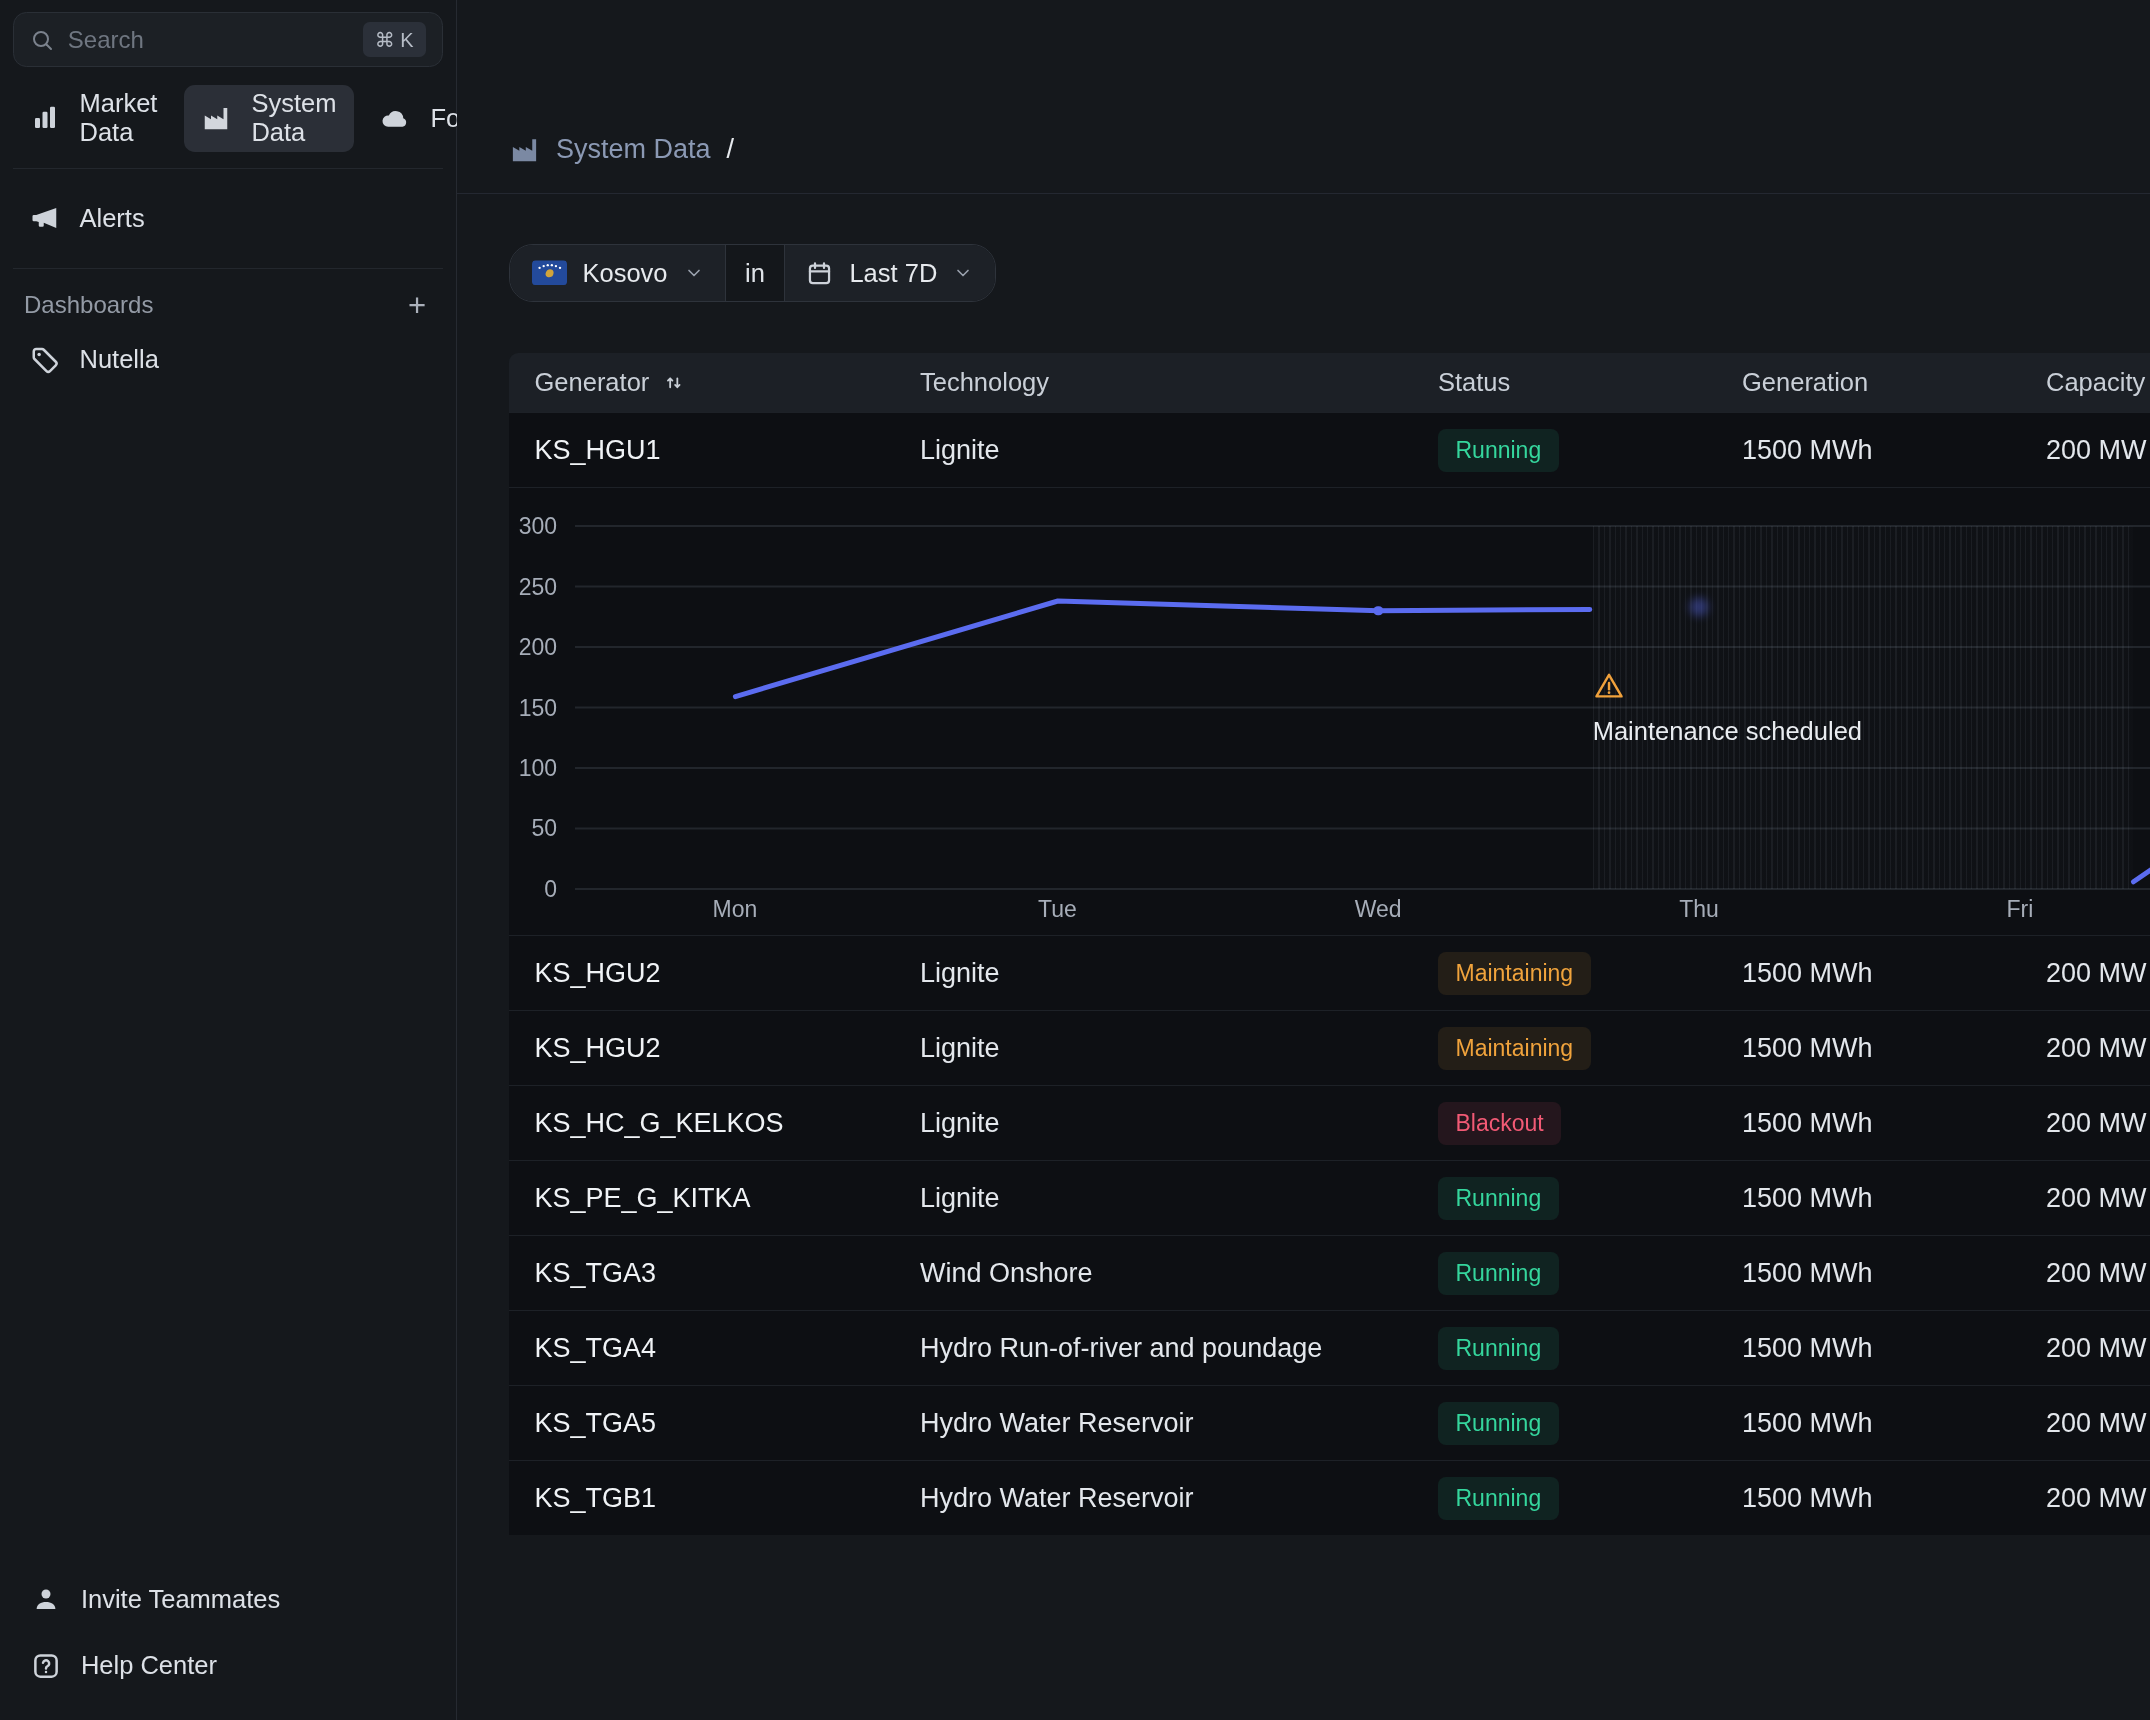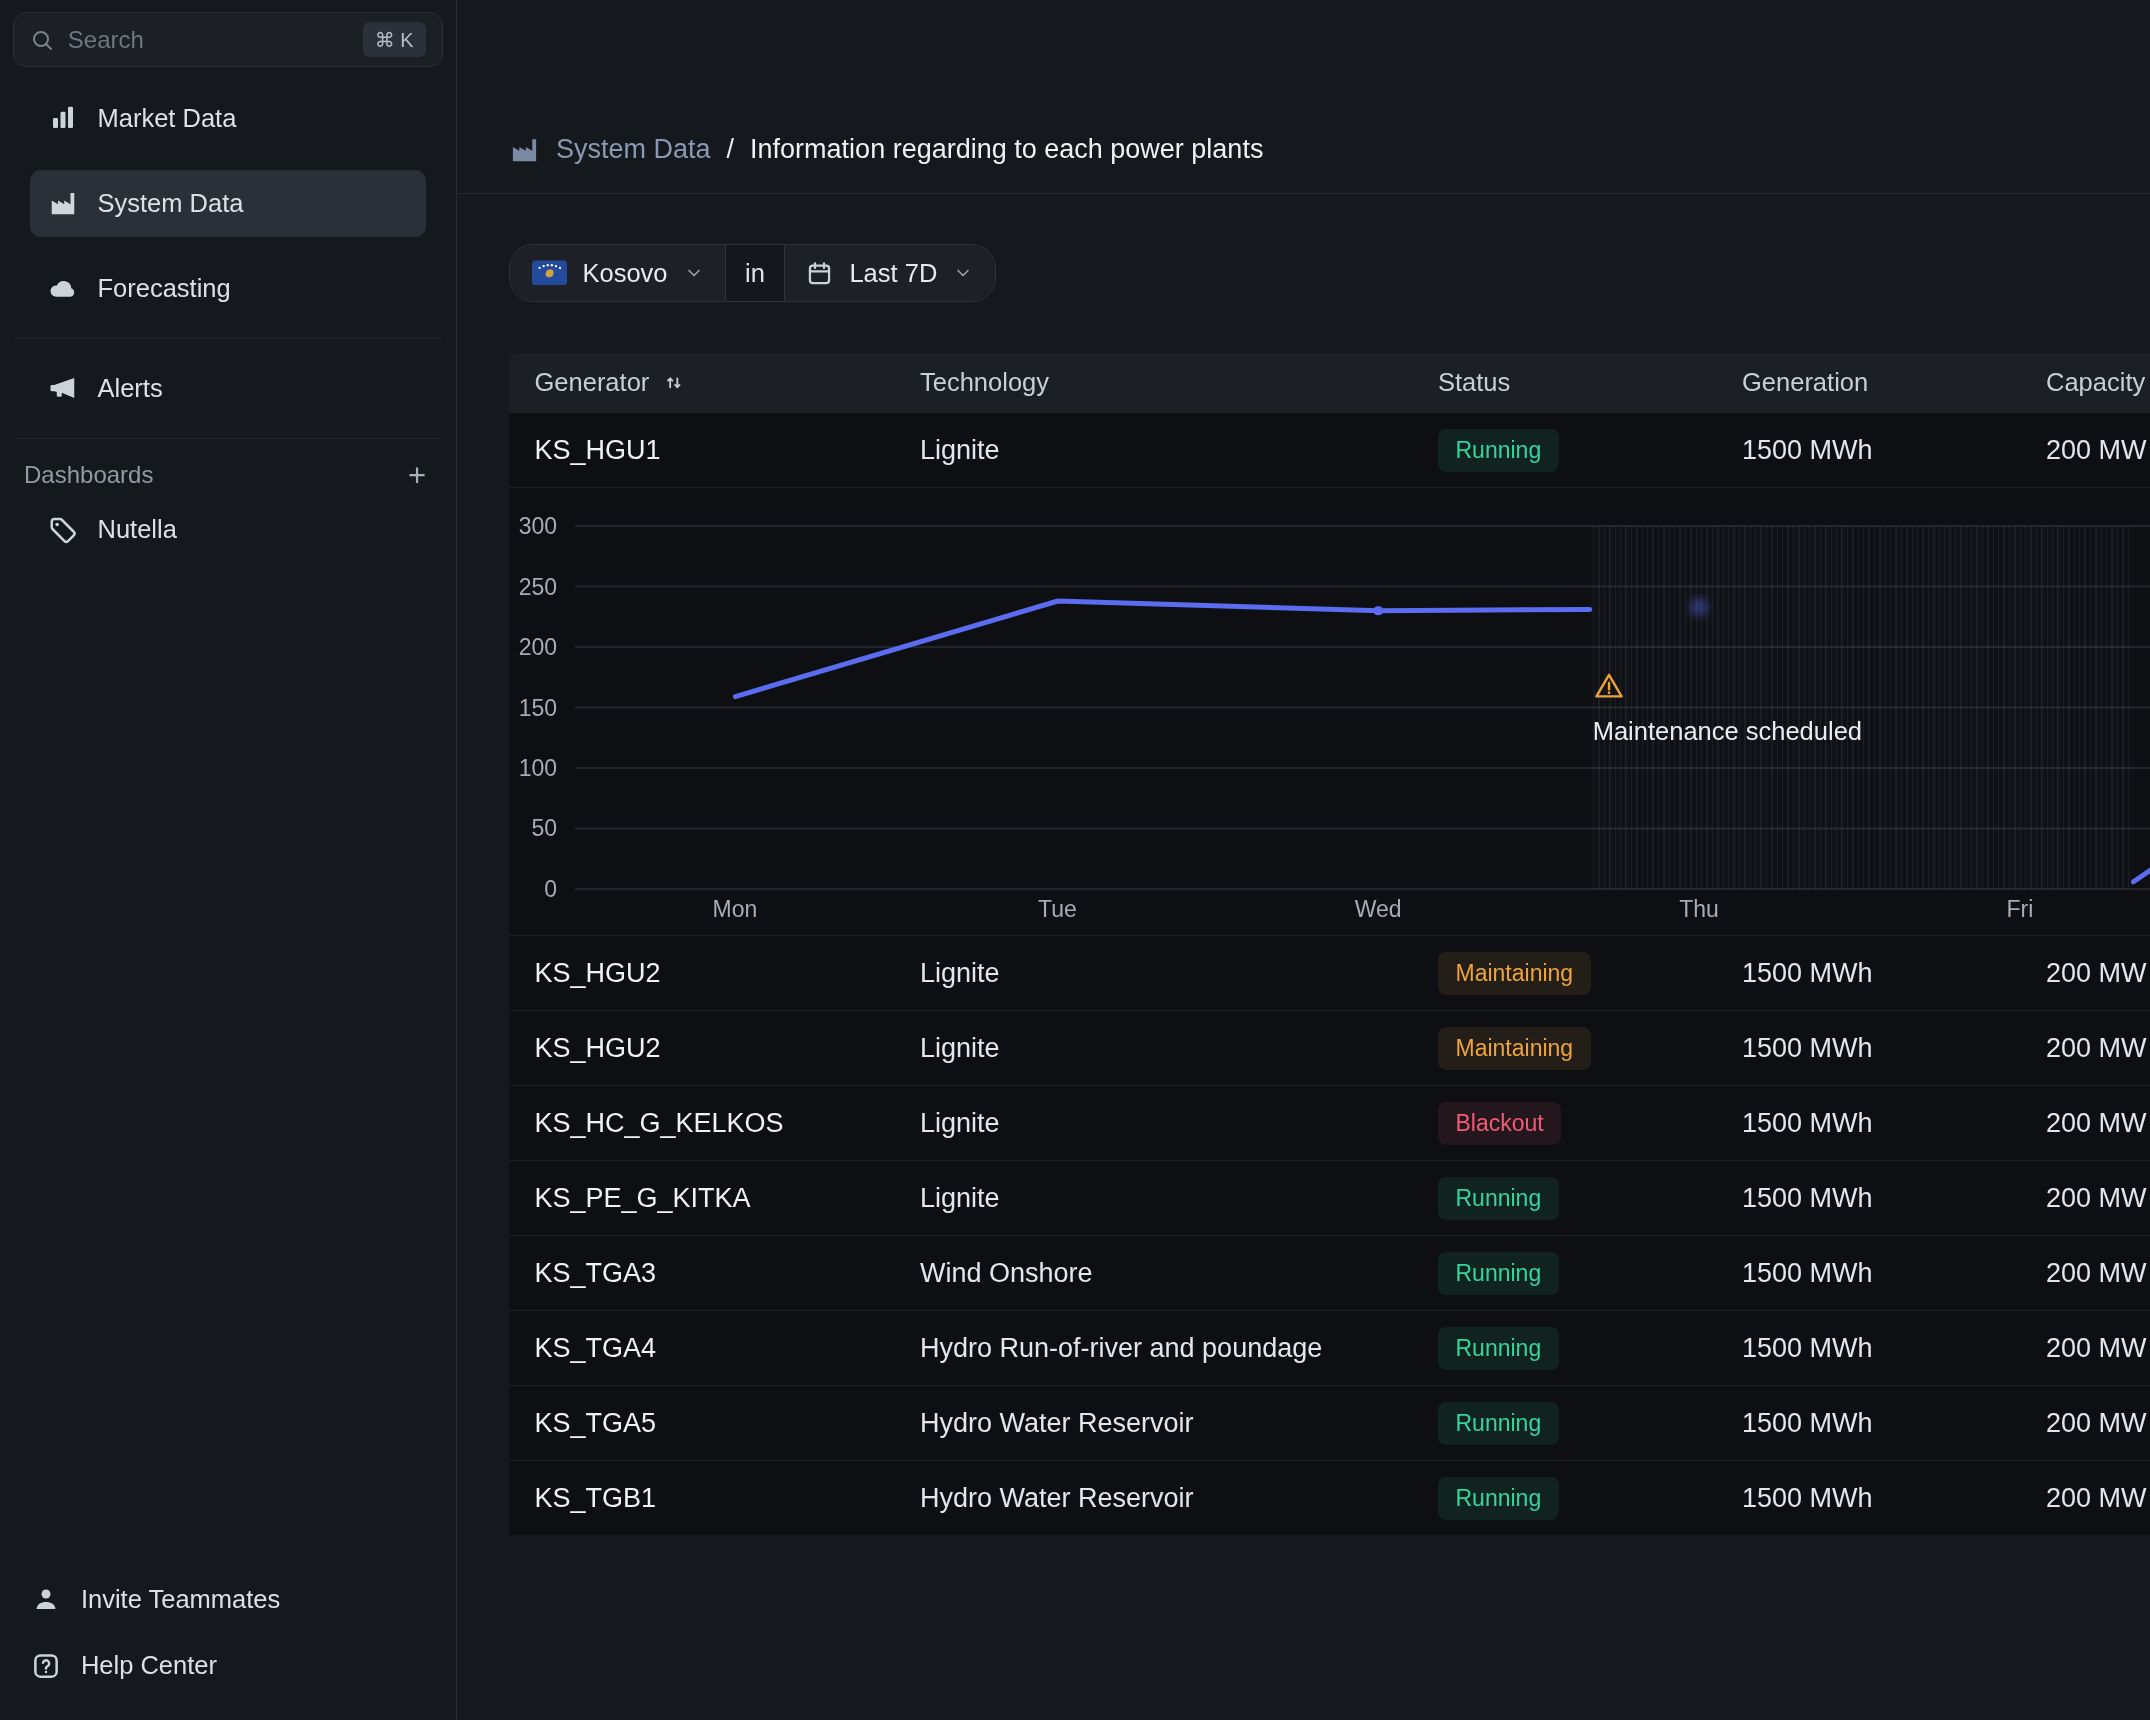--- a/index.html
+++ b/index.html
@@ -18,21 +18,21 @@
   .logo-text{font-size:31px;font-weight:700;letter-spacing:0.3px;color:#f2f4f7}
   .collapse-btn{margin-left:auto;width:35px;height:35px;display:flex;align-items:center;justify-content:center;color:#b9bfc8;cursor:pointer}
   .collapse-btn svg{width:30px;height:30px}
 
   .search{margin:12px 13.4px 17.5px;height:55px;border-radius:13.4px;background:#1c2025;border:1.3px solid #2a2f36;display:flex;align-items:center;gap:13.4px;padding:0 16px}
   .search svg{width:24px;height:24px;flex:none}
   .search input{flex:1;min-width:0;background:transparent;border:0;outline:0;color:#dfe3e8;font-size:24px;font-family:inherit}
   .search input::placeholder{color:#6f7681}
   .kbd{background:#2b3039;border-radius:6.7px;padding:5.4px 12px;font-size:20px;color:#b6bcc6;white-space:nowrap}
 
-  .nav{padding:0 30px;display:flex;flex-direction:column;gap:18px}
+  .nav{padding:0 12px;display:flex;flex-direction:row;gap:9px}
   .nav-item{height:67px;border-radius:10.8px;display:flex;align-items:center;gap:20px;padding:0 17.5px;font-size:25.5px;color:#dde1e7;cursor:pointer}
   .nav-item.active{background:#2b2f37}
   .nav-item svg{width:30px;height:30px;flex:none}
   .divider{border-top:1.3px solid #23272d;margin:16px 13.4px}
   .section-row{display:flex;align-items:center;justify-content:space-between;padding:5.4px 30px 5.4px 24px;color:#939aa5;font-size:24px}
   .plus-btn{font-size:31px;color:#aab0ba;cursor:pointer;line-height:1}
   .sidebar-footer{margin-top:auto;padding:0 13.4px 23px;display:flex;flex-direction:column;gap:1.3px}
   .sidebar-footer .nav-item{height:65px}
 
   
@@ -170,21 +170,20 @@
 </aside>
 
 <main class="main">
 
   <header class="topbar">
     <svg viewBox="0 0 24 24">
       <path class="icon-fill" d="M3 21V10l5 3v-3l5 3v-3l5 3V4h3v17H3z"></path>
     </svg>
     <span class="crumb-section">System Data</span>
     <span class="crumb-sep">/</span>
-    <span class="page-title">Information regarding to each power plants</span>
   </header>
 
   <div class="filters">
     <div class="seg">
       <div class="seg-cell">
         <svg class="flag" viewBox="0 0 60 42">
           <rect width="60" height="42" rx="5" fill="#234a9b"></rect>
           <path d="M24 20c1-3 4-5 7-5s6 2 6 5-1 7-4 8-7 1-9-2c-1-2-1-4 0-6z" fill="#d1a43b"></path>
           <g fill="#ffffff">
             <circle cx="13" cy="12.5" r="2"></circle>

